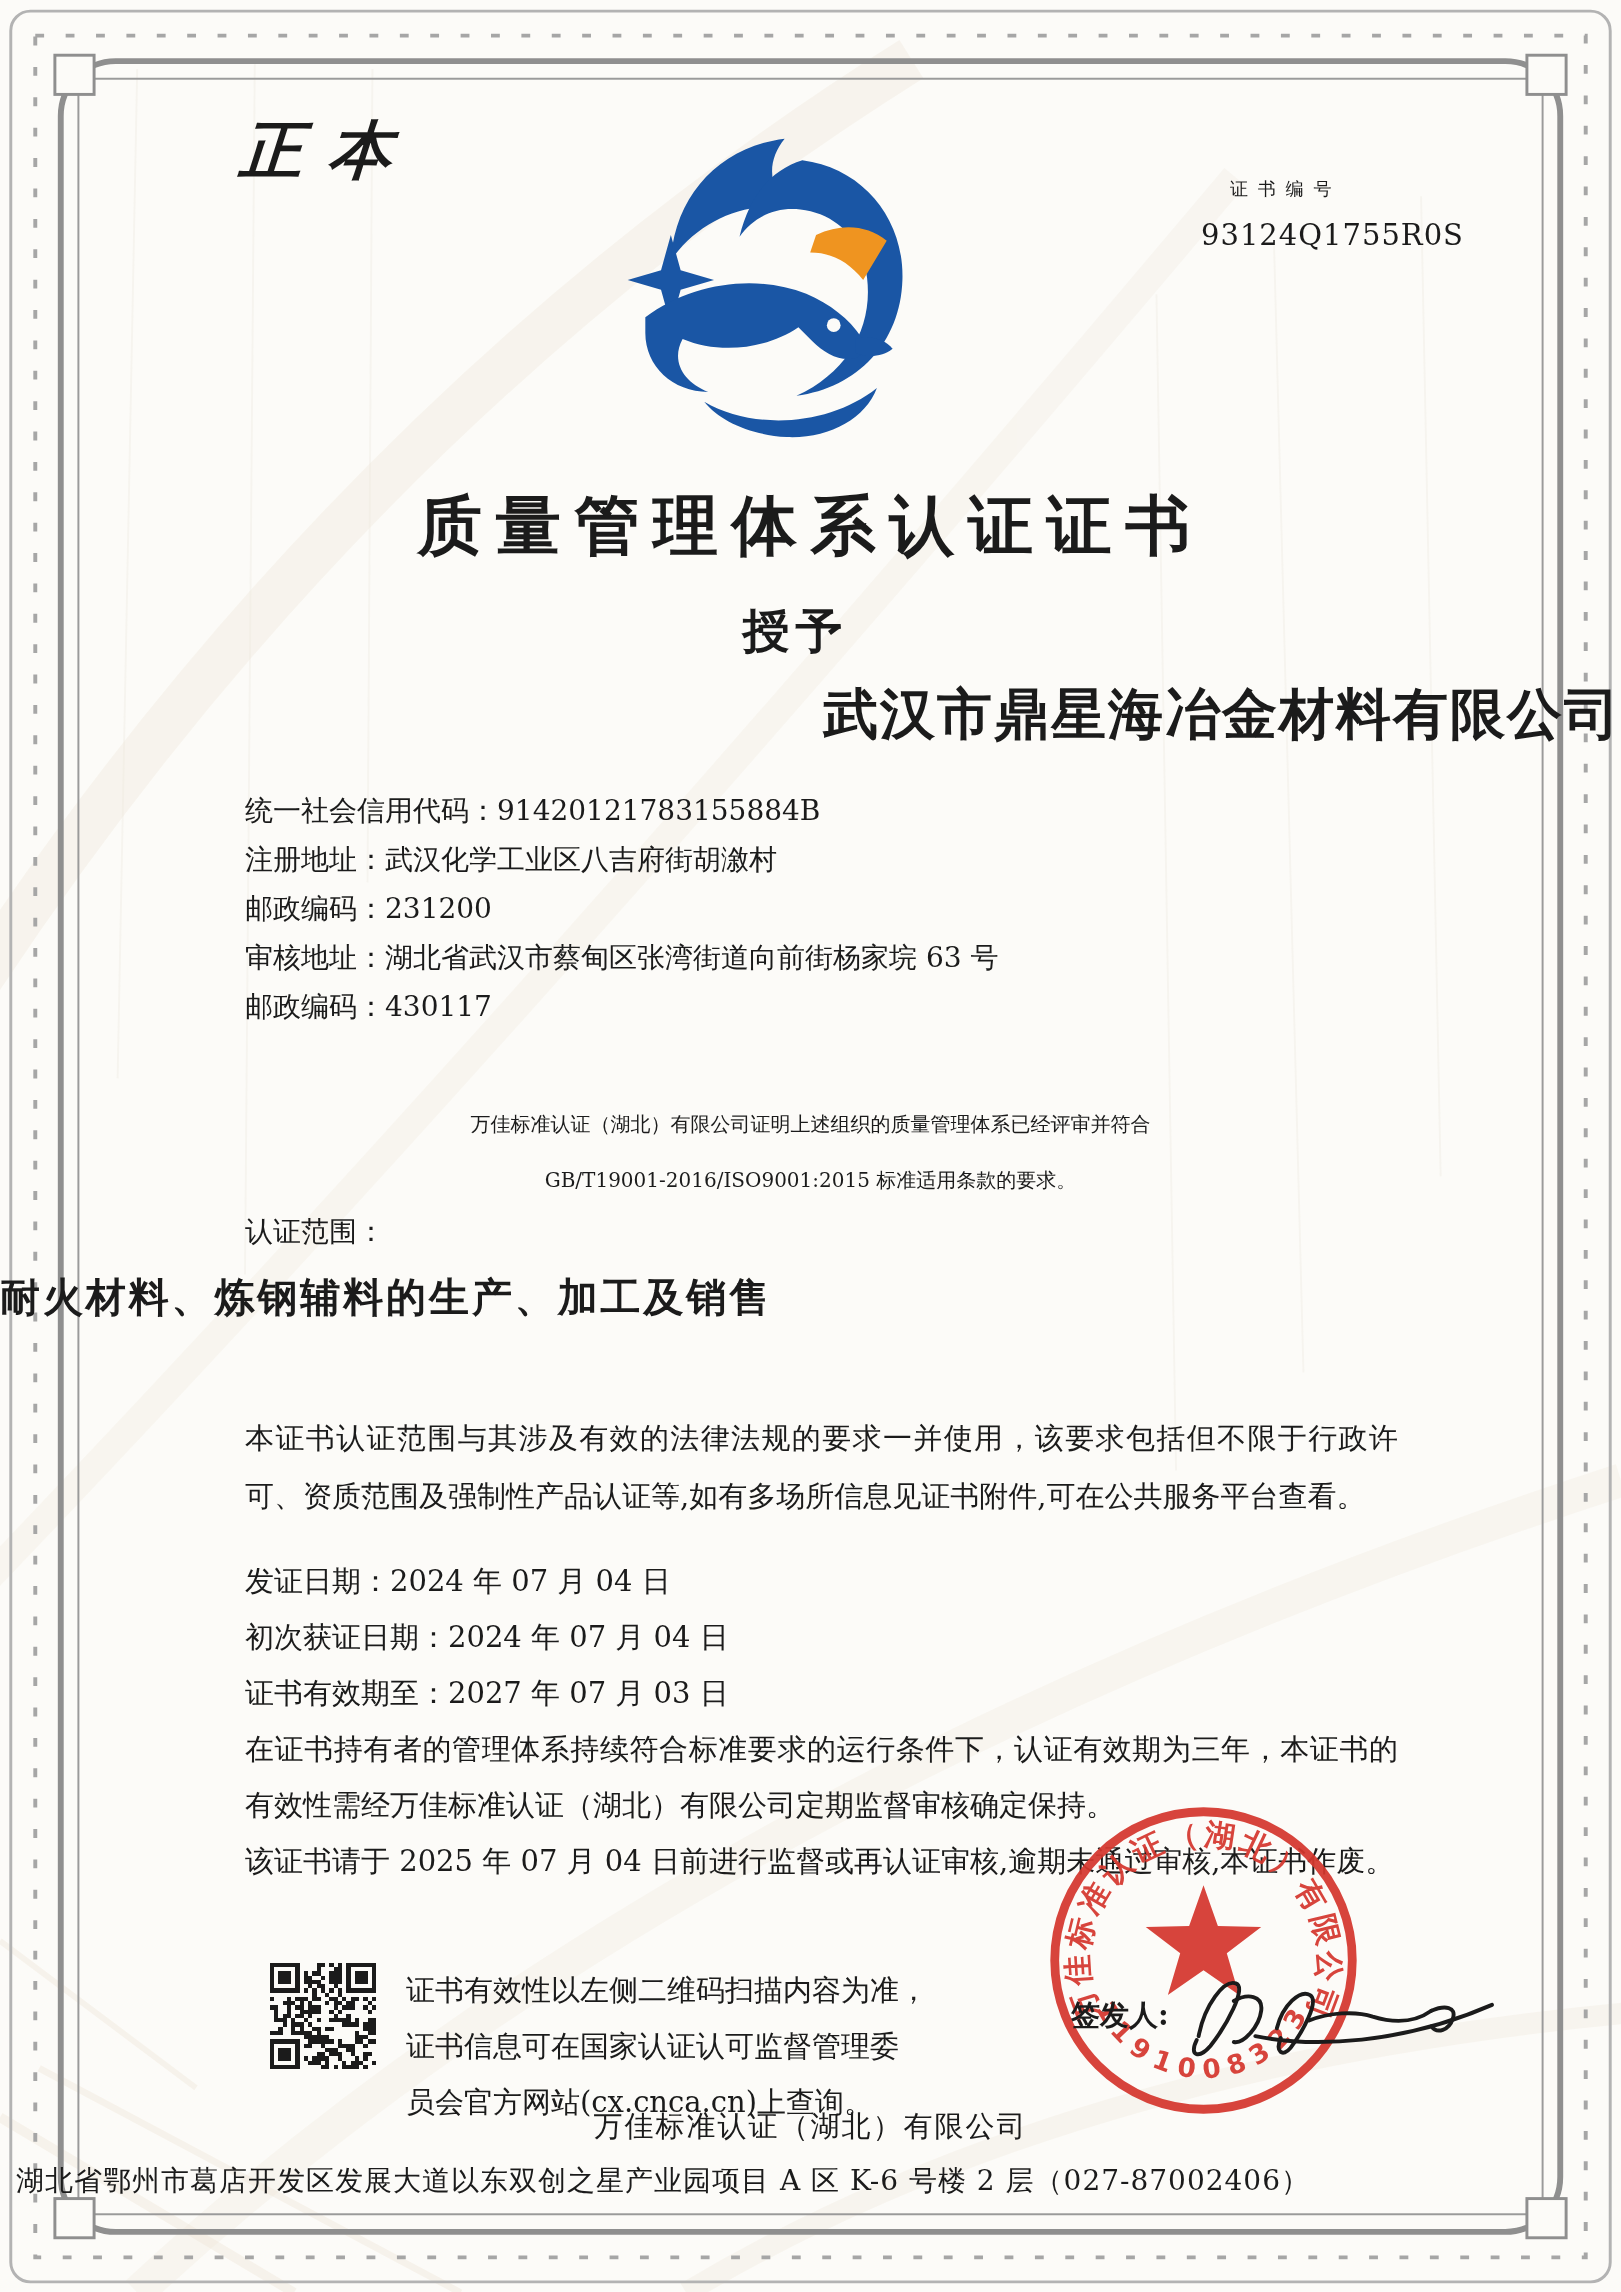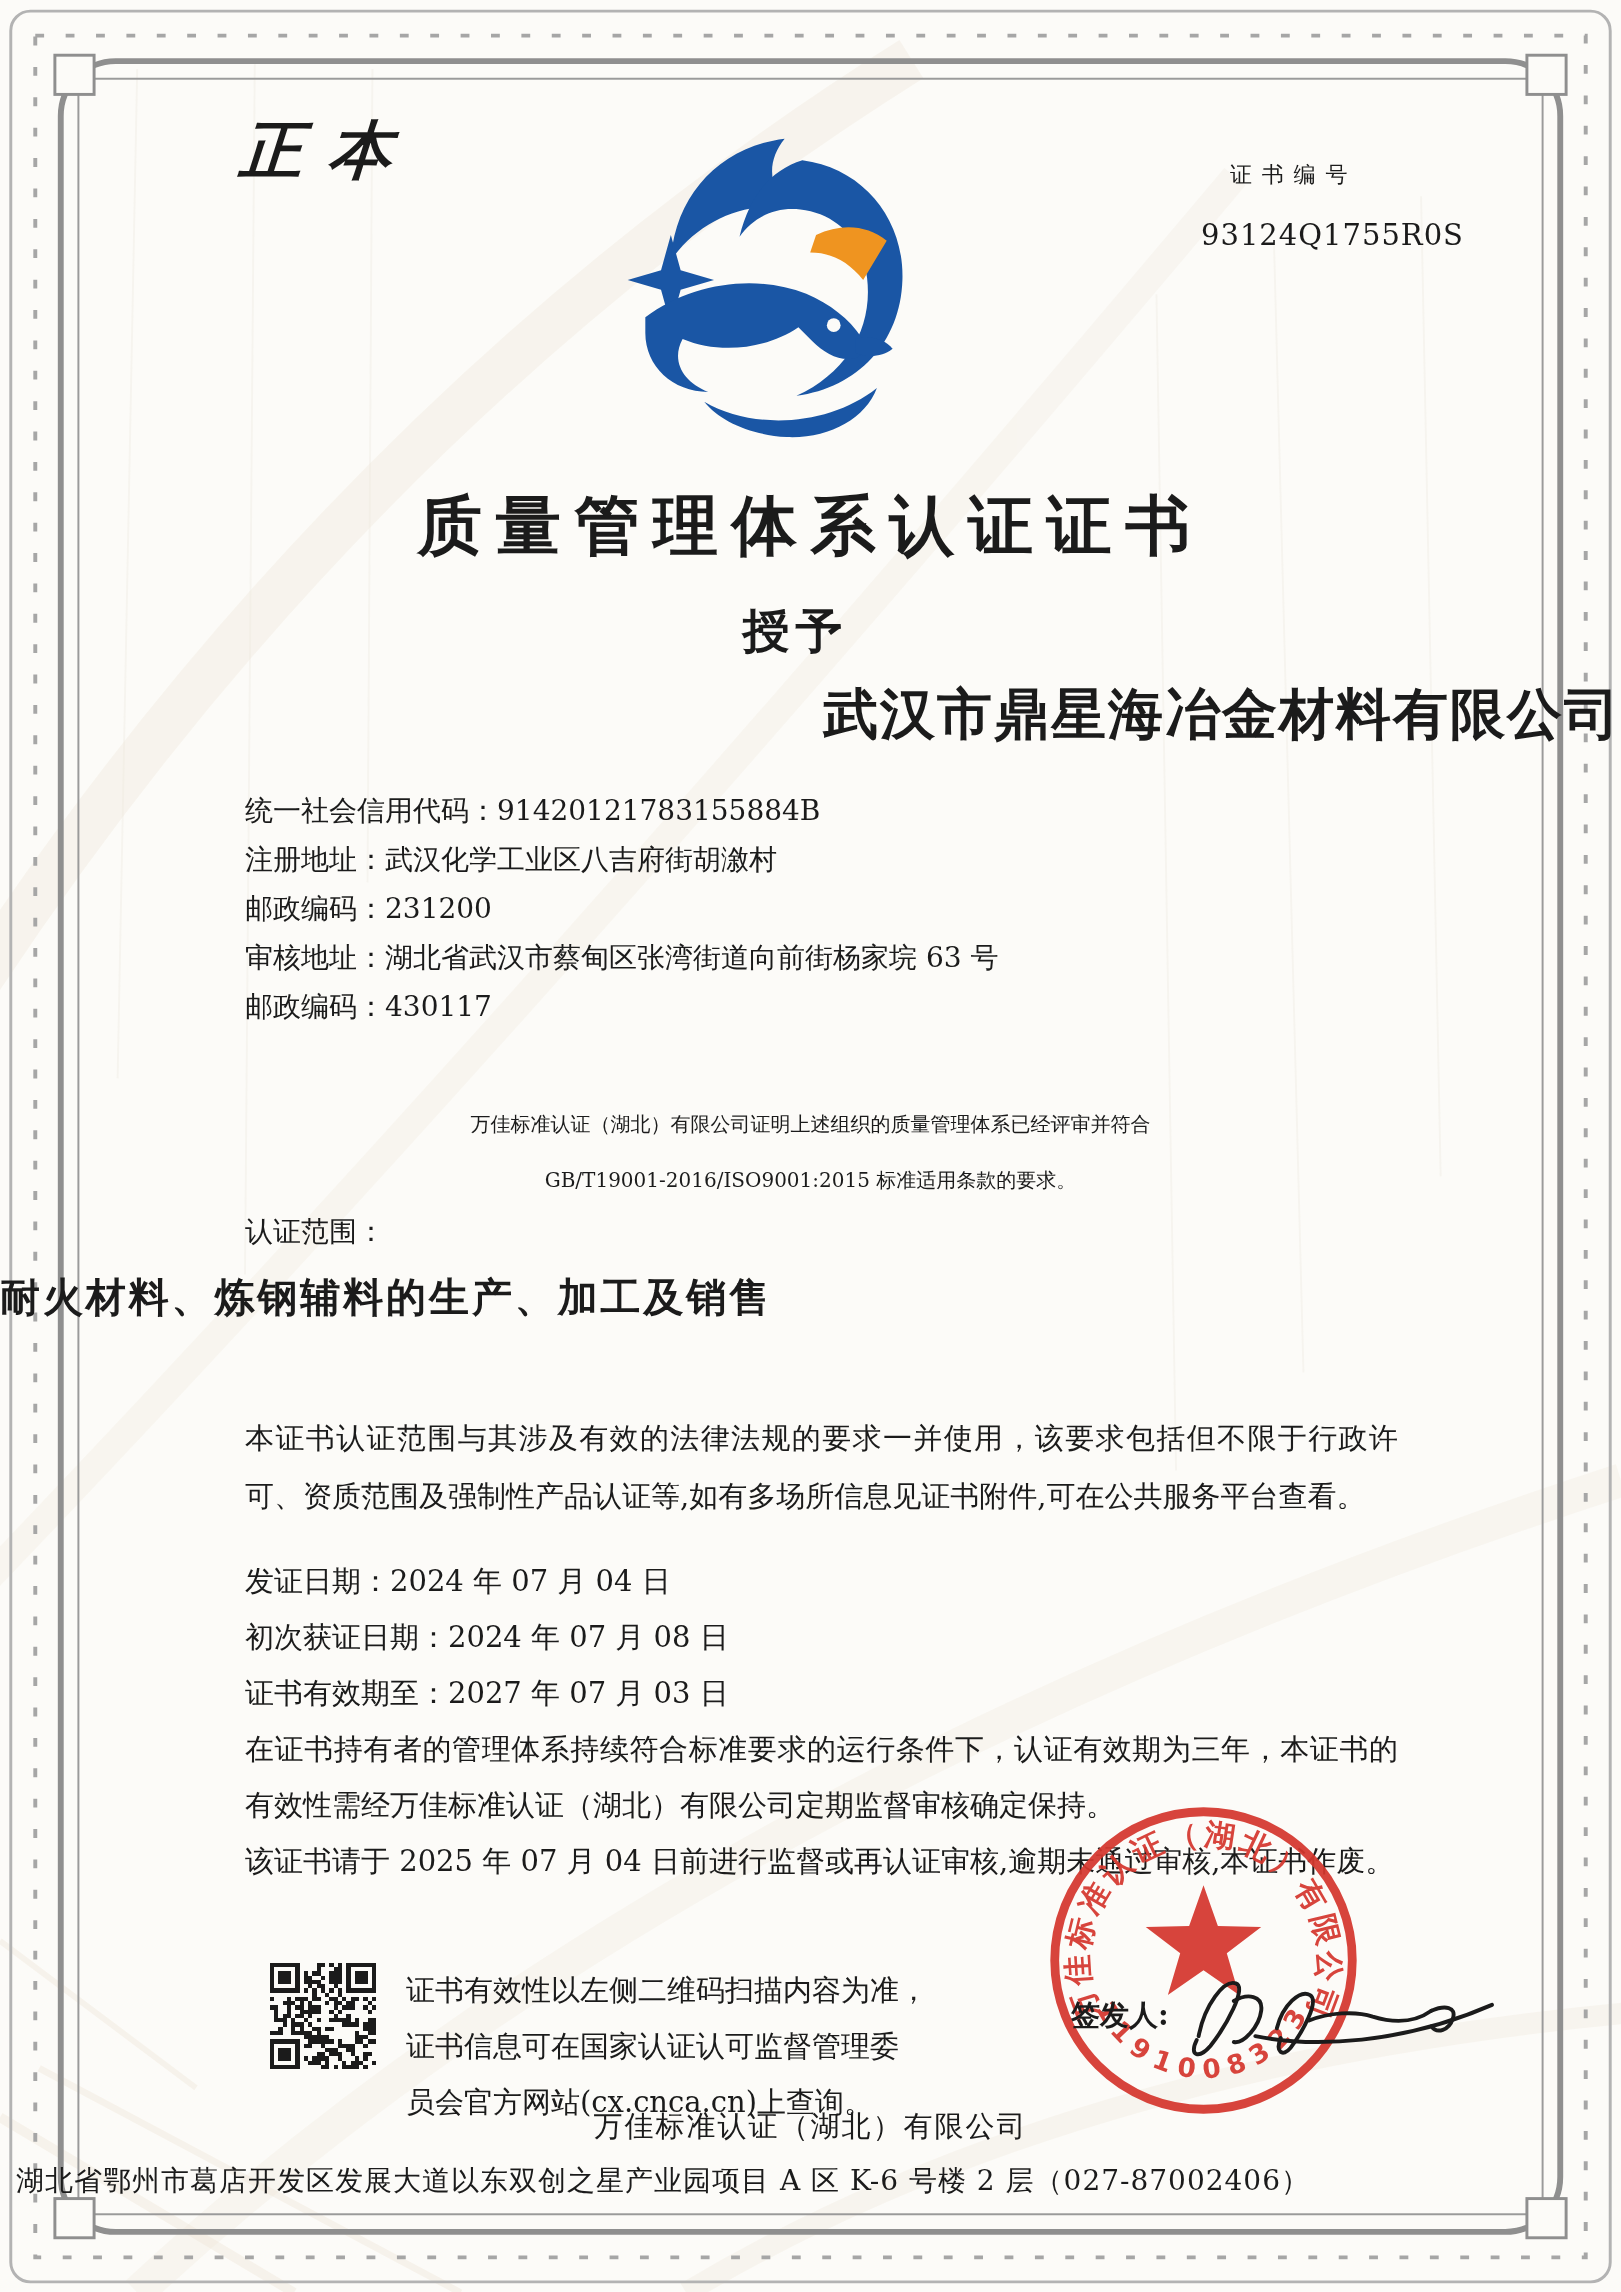--- a/index.html
+++ b/index.html
@@ -14,21 +14,21 @@
   }
   .abs{position:absolute;}
   svg{display:block;}
   .copy-label{
     left:240px;top:108px;
     font-size:63px;font-weight:700;font-style:italic;
     letter-spacing:25.5px;
     transform:skewX(-4deg);
     font-family:"DejaVu Serif","Liberation Serif",serif;
   }
-  .certno-label{left:1230px;top:160px;font-size:22px;letter-spacing:9.8px;}
+  .certno-label{left:1230px;top:177px;font-size:18px;letter-spacing:9.8px;}
   .certno-value{left:1201px;top:218px;font-size:29px;letter-spacing:1px;}
   .cert-title{
     left:0;top:482px;width:1621px;text-align:center;
     font-size:65px;font-weight:700;letter-spacing:13.7px;
     font-family:"DejaVu Sans","Liberation Sans",sans-serif;
   }
   .award-label{
     left:0;top:600px;width:1591px;text-align:center;
     font-size:47px;font-weight:700;letter-spacing:5.9px;
     font-family:"DejaVu Sans","Liberation Sans",sans-serif;
@@ -138,21 +138,21 @@
     <div>GB/T19001-2016/ISO9001:2015 标准适用条款的要求。</div>
   </div>
 
   <div class="abs z3 scope-label">认证范围：</div>
   <div class="abs z3 scope-text">耐火材料、炼钢辅料的生产、加工及销售</div>
 
   <div class="abs z3 legal-text">本证书认证范围与其涉及有效的法律法规的要求一并使用，该要求包括但不限于行政许可、资质范围及强制性产品认证等,如有多场所信息见证书附件,可在公共服务平台查看。</div>
 
   <div class="abs z3 dates">
     <div>发证日期：2024 年 07 月 04 日</div>
-    <div>初次获证日期：2024 年 07 月 08 日</div>
+    <div>初次获证日期：2024 年 07 月 04 日</div>
     <div>证书有效期至：2027 年 07 月 03 日</div>
     <div class="para">在证书持有者的管理体系持续符合标准要求的运行条件下，认证有效期为三年，本证书的有效性需经万佳标准认证（湖北）有限公司定期监督审核确定保持。</div>
     <div>该证书请于 2025 年 07 月 04 日前进行监督或再认证审核,逾期未通过审核,本证书作废。</div>
   </div>
 
   <svg id="qr" class="abs z3 qr" viewBox="0 0 25 25" shape-rendering="crispEdges">
       <rect x="0" y="0" width="25" height="25" fill="#fcfbf8"></rect>
       <rect x="11" y="0" width="1" height="1" fill="#1b1b1b"></rect>
       <rect x="12" y="0" width="1" height="1" fill="#1b1b1b"></rect>
       <rect x="14" y="0" width="1" height="1" fill="#1b1b1b"></rect>

